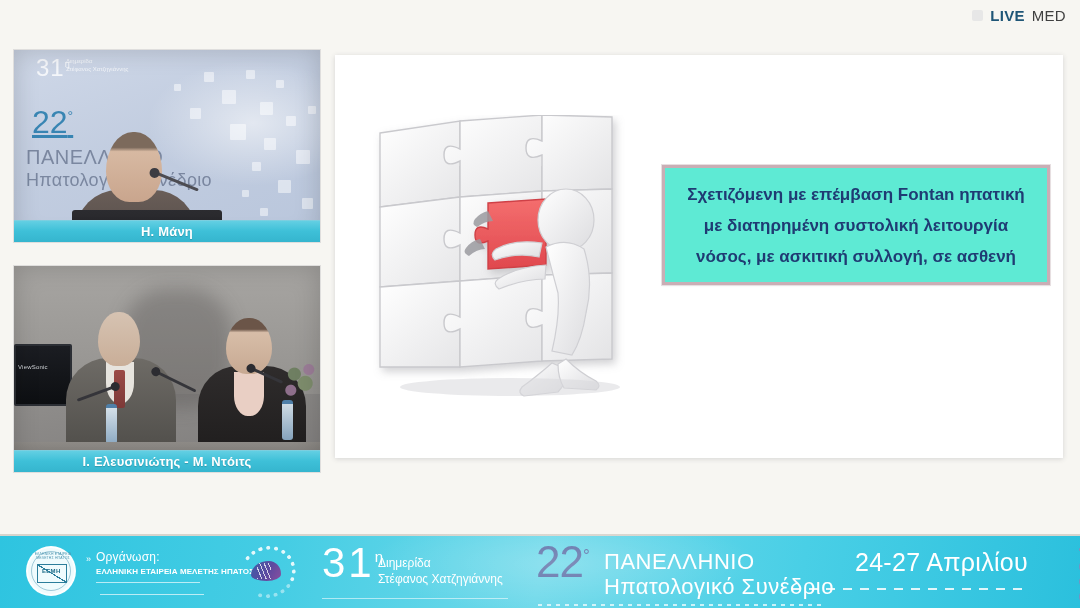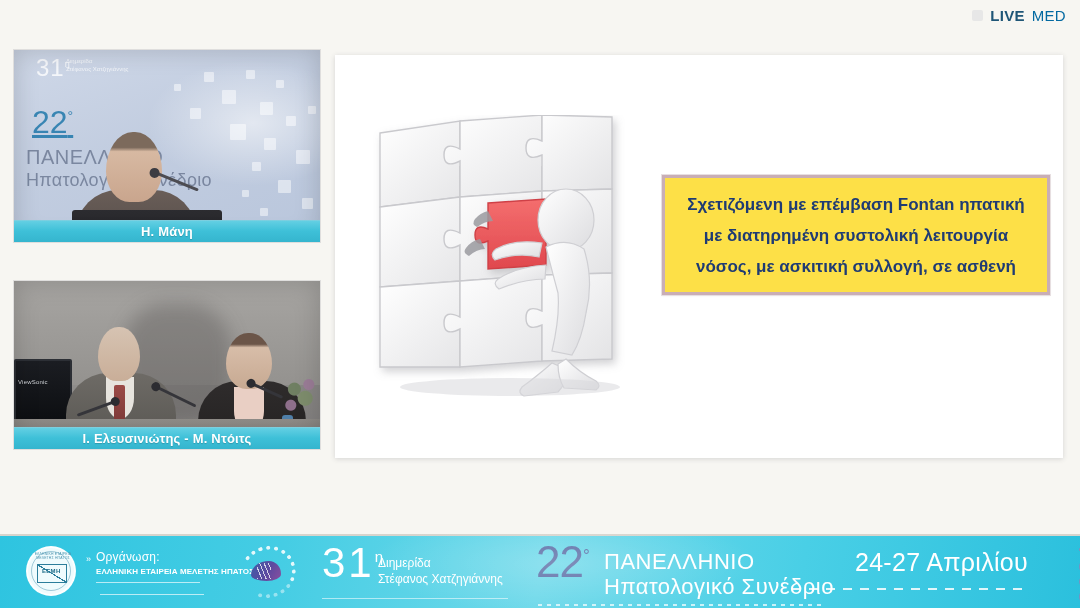--- a/index.html
+++ b/index.html
@@ -19,31 +19,31 @@
   .brand {
     position: absolute; top: 7px; right: 14px;
     display: flex; align-items: center; gap: 7px;
     letter-spacing: .5px;
   }
   .brand-mark {
     width: 11px; height: 11px; border-radius: 2px;
     background: #e7e7e7;
   }
   .brand-live { font-size: 15px; font-weight: bold; color: #1f5677; letter-spacing: .3px; }
-  .brand-med  { font-size: 15px; font-weight: normal; color: #0369a1; letter-spacing: .3px; }
+  .brand-med  { font-size: 15px; font-weight: normal; color: #404040; letter-spacing: .3px; }
 
   
   .tile {
     position: absolute; left: 14px; width: 306px;
     background: #c9ced8;
     overflow: hidden;
     box-shadow: 0 0 0 1px rgba(150,150,160,.25);
   }
   #tile1 { top: 50px;  height: 192px; }
-  #tile2 { top: 281px; height: 168px; }
+  #tile2 { top: 266px; height: 206px; }
 
   .tile-video { position: absolute; inset: 0; overflow: hidden; }
 
   
   .bg1 {
     position:absolute; inset:0;
     background:
       radial-gradient(ellipse 150px 90px at 78% 38%, rgba(255,255,255,.55), rgba(255,255,255,0) 70%),
       linear-gradient(160deg, #cfd8e8 0%, #c2cde0 45%, #b9c6dc 100%);
   }
@@ -190,22 +190,22 @@
   
   .slide {
     position:absolute; left:335px; top:55px; width:728px; height:403px;
     background:#ffffff;
     box-shadow: 0 1px 5px rgba(60,60,70,.18);
   }
   .puzzle-wrap {
     position:absolute; left:25px; top:60px; width:300px; height:290px;
   }
   .textbox {
-    position:absolute; left:327px; top:120px; width:388px; height:120px;
-    background:#fde047;
+    position:absolute; left:327px; top:110px; width:388px; height:120px;
+    background:#5eead4;
     border: 3px solid #c9aeb5;
     outline: 1px solid #e7dfe1;
     box-shadow: 0 1px 2px rgba(0,0,0,.07);
     padding: 11px 14px 9px 14px;
   }
   .textbox p {
     color:#1f3b73; font-size:17px; font-weight:bold;
     line-height:31px; text-align:center; white-space:nowrap;
   }
 

